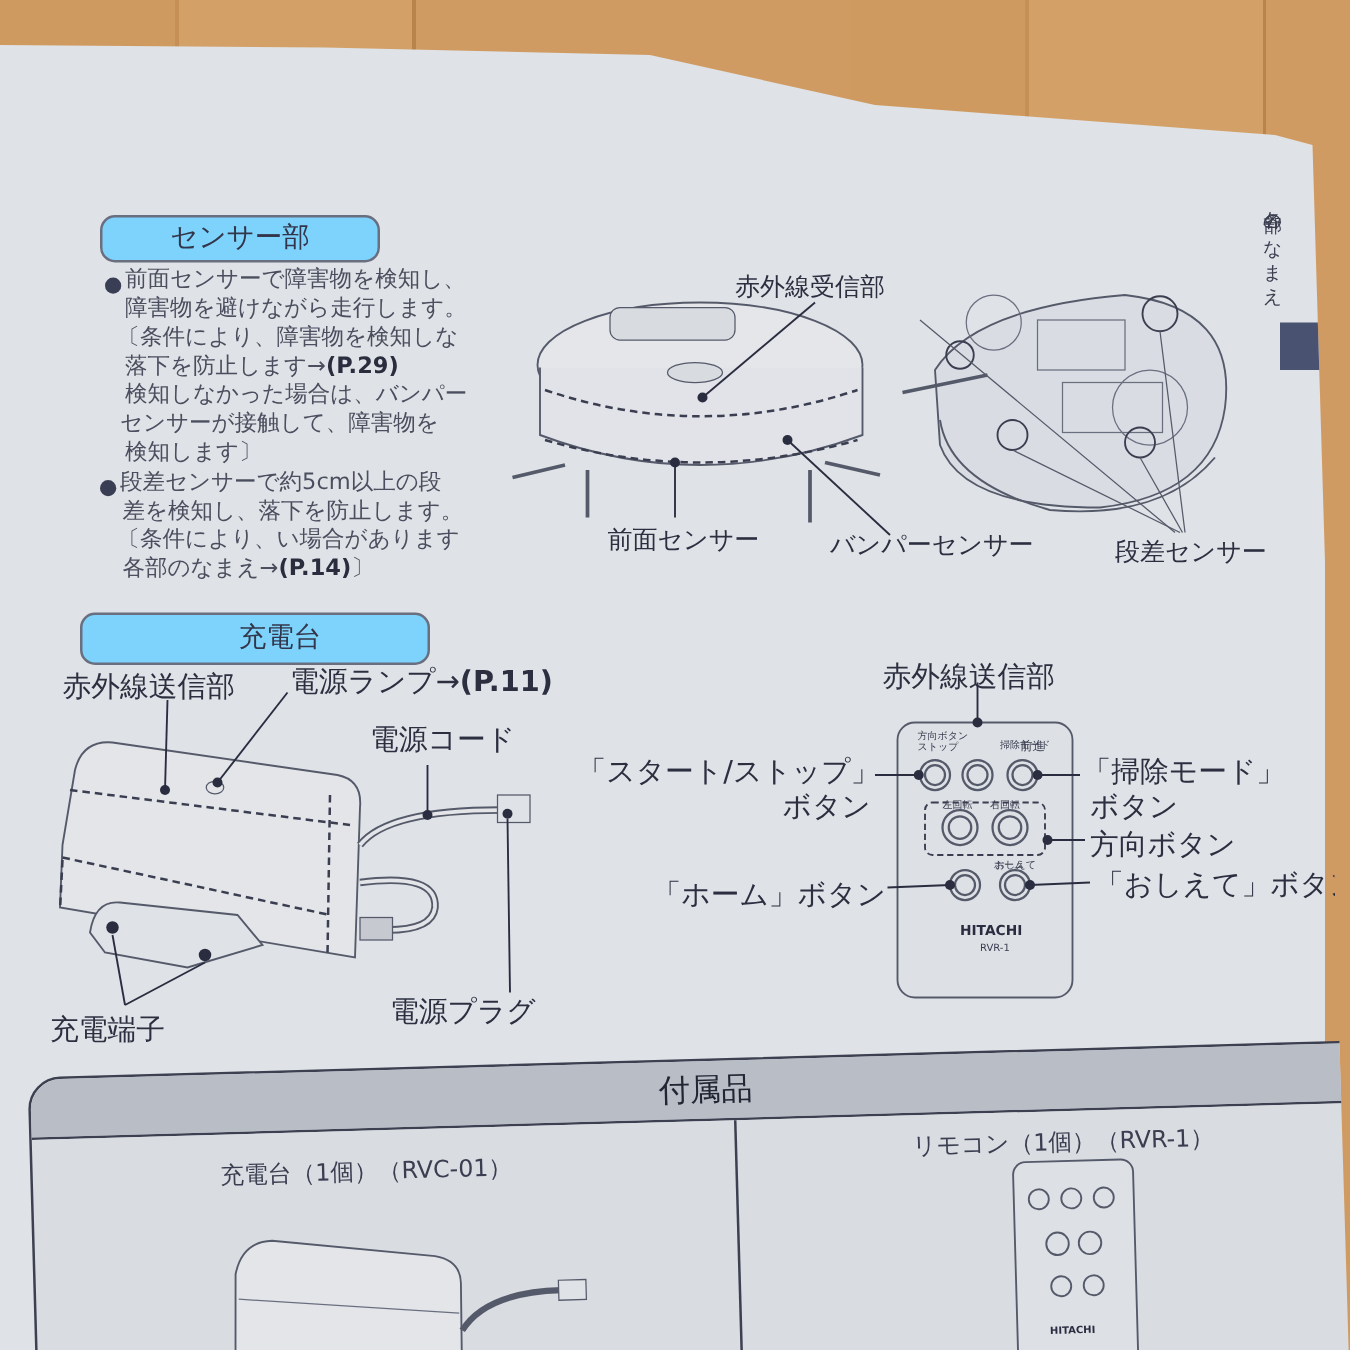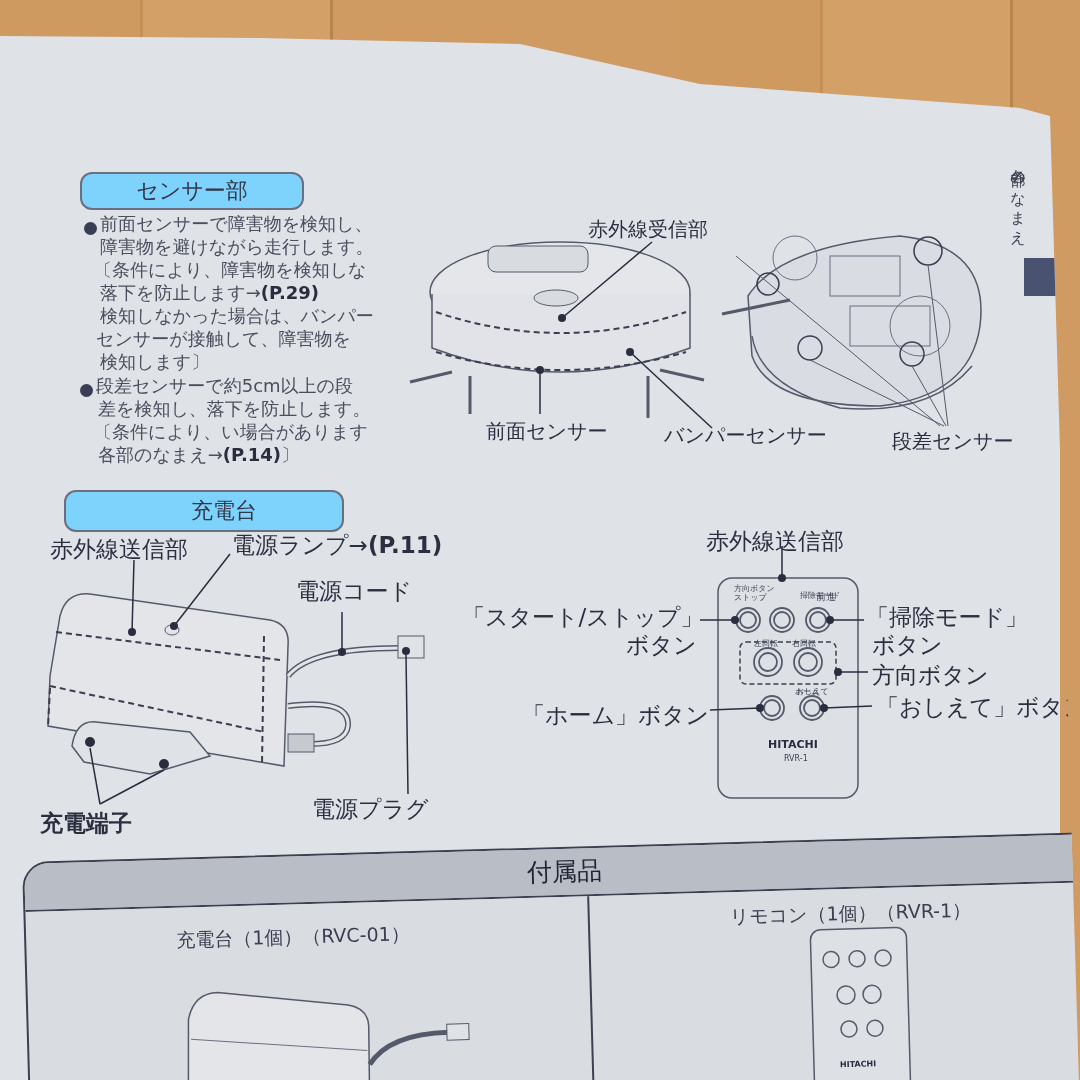--- a/index.html
+++ b/index.html
@@ -101,21 +101,21 @@
     <line x1="722" y1="278" x2="790" y2="264" stroke="#555a6a" stroke-width="3"></line>
   </svg>
   <div class="label" style="left:892px;top:392px;">段差センサー</div>
 
   <div class="pill" style="left:64px;top:454px;width:236px;height:38px;line-height:38px;padding-left:40px;">充電台</div>
   <div class="label-lg" style="left:50px;top:498px;">赤外線送信部</div>
   <div class="label-lg" style="left:232px;top:494px;">
     <span>電源ランプ→</span><span class="b">(P.11)</span>
   </div>
   <div class="label-lg" style="left:296px;top:540px;">電源コード</div>
-  <div class="label-lg" style="left:40px;top:772px;font-weight:bold;">充電端子</div>
+  <div class="label-lg" style="left:40px;top:772px;">充電端子</div>
   <div class="label-lg" style="left:312px;top:758px;">電源プラグ</div>
 
   <svg style="left:0;top:0;" width="1080" height="1080">
     <path d="M50 640 L60 580 Q66 556 90 558 L270 584 Q290 588 288 610 L284 730 L48 690 Z" fill="#e3e5e9" stroke="#555a6a" stroke-width="1.5"></path>
     <path d="M56 596 L280 624" fill="none" stroke="#3a3e50" stroke-width="2" stroke-dasharray="6,4"></path>
     <path d="M50 650 L264 696" fill="none" stroke="#3a3e50" stroke-width="2" stroke-dasharray="6,4"></path>
     <path d="M264 600 L262 728" fill="none" stroke="#3a3e50" stroke-width="2" stroke-dasharray="6,4"></path>
     <path d="M50 652 L48 692" fill="none" stroke="#3a3e50" stroke-width="2" stroke-dasharray="6,4"></path>
     <path d="M72 710 Q76 684 96 686 L190 696 L210 720 L150 738 L84 726 Z" fill="#dfe2e6" stroke="#555a6a" stroke-width="1.5"></path>
     <circle cx="90" cy="706" r="5" fill="#2a2d40"></circle>

